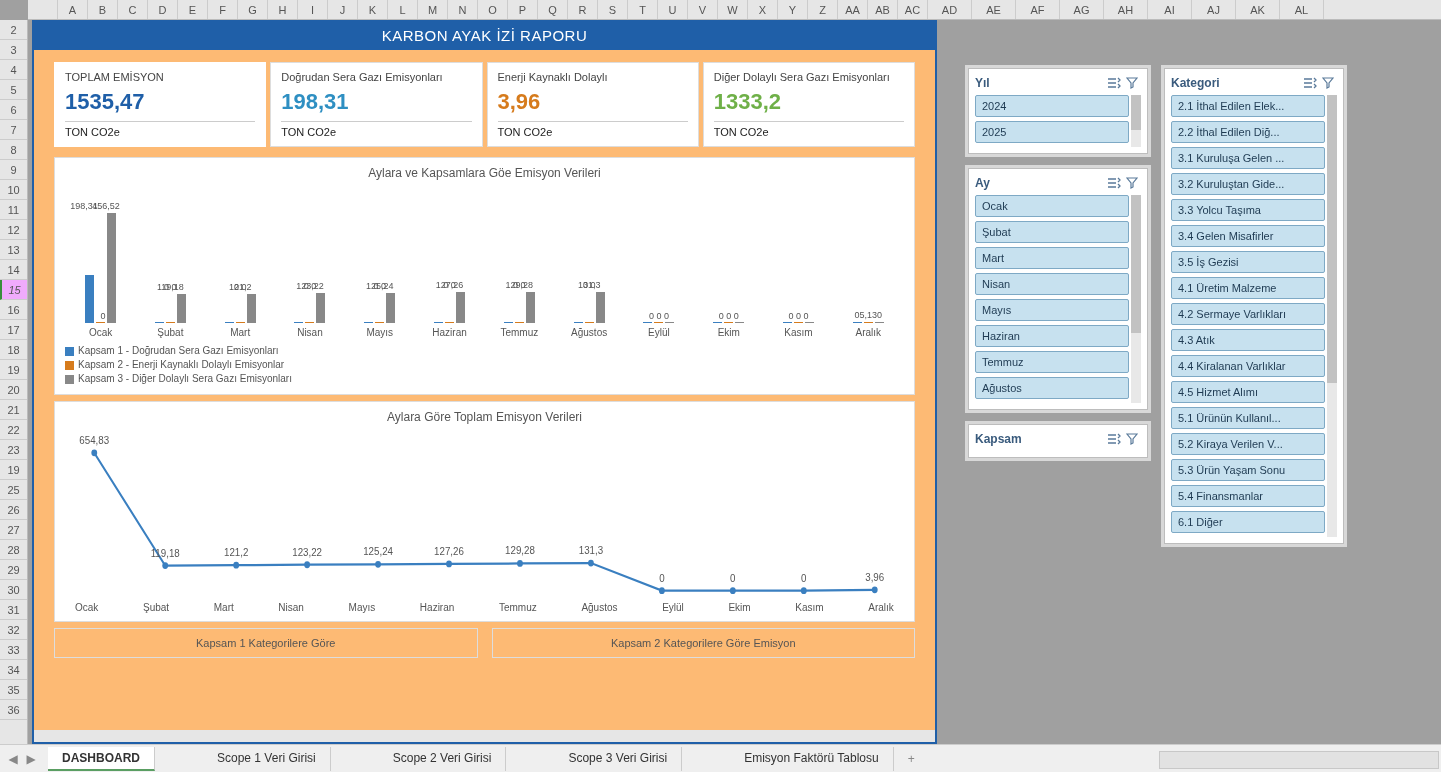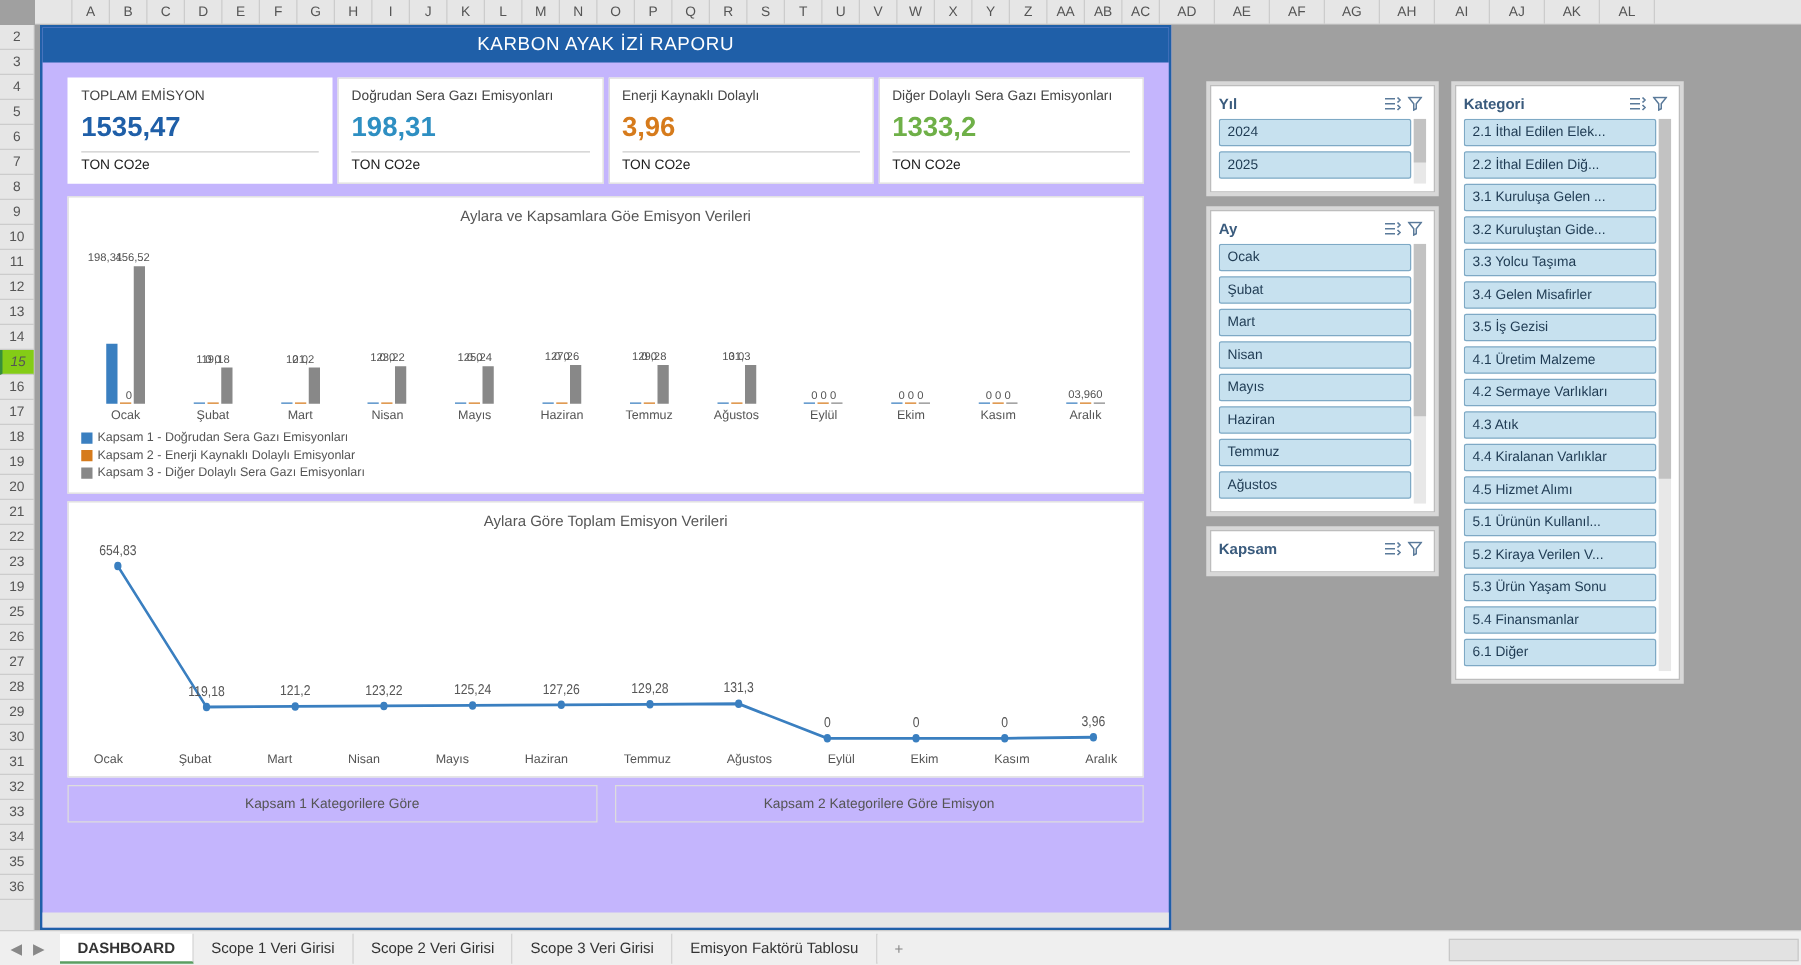--- a/index.html
+++ b/index.html
@@ -2,23 +2,23 @@
 <html><head>
 <meta charset="utf-8">
 <style>
 * { box-sizing: border-box; margin: 0; padding: 0; }
 body { font-family: "Segoe UI", Arial, sans-serif; font-size: 12px; background: #a0a0a0; color: #333; overflow: hidden; width: 1441px; height: 772px; position: relative; }
 .col-headers { position: absolute; top: 0; left: 28px; right: 0; height: 20px; background: #e6e6e6; display: flex; border-bottom: 1px solid #bbb; }
 .col-headers .ch { width: 30px; border-right: 1px solid #ccc; text-align: center; font-size: 11px; color: #555; line-height: 20px; overflow: hidden; }
 .col-headers .ch.wide { width: 44px; }
 .row-headers { position: absolute; top: 20px; left: 0; width: 28px; bottom: 28px; background: #e6e6e6; border-right: 1px solid #bbb; }
 .row-headers .rh { height: 20px; border-bottom: 1px solid #ccc; text-align: center; font-size: 11px; color: #555; line-height: 20px; }
-.row-headers .rh.sel { background: #84cc16; border-left: 2px solid #388e3c; font-style: italic; }
+.row-headers .rh.sel { background: #f0abfc; border-left: 2px solid #388e3c; font-style: italic; }
 .sheet-area { position: absolute; top: 20px; left: 28px; right: 0; bottom: 28px; background: #a0a0a0; }
-.dashboard { position: absolute; top: 0; left: 4px; width: 905px; height: 100%; background: #c4b5fd; border: 2px solid #1f5fa8; }
+.dashboard { position: absolute; top: 0; left: 4px; width: 905px; height: 100%; background: #fdba74; border: 2px solid #1f5fa8; }
 .title-bar { height: 28px; background: #1f5fa8; color: #fff; text-align: center; font-size: 15px; line-height: 28px; font-weight: 400; letter-spacing: .5px; }
 .kpi-row { display: flex; gap: 4px; padding: 12px 20px 4px; }
 .kpi { flex: 1; background: #fff; border: 1px solid #ddd; padding: 8px 10px; min-height: 82px; position: relative; }
 .kpi.noborder { border-color: transparent; }
 .kpi .lbl { font-size: 11px; color: #444; margin-bottom: 6px; }
 .kpi .val { font-size: 22px; font-weight: 700; margin-bottom: 6px; }
 .kpi .unit { font-size: 11px; color: #222; border-top: 1px solid #ccc; padding-top: 4px; }
 .c1 { color: #1f5fa8; } .c2 { color: #2e8fc2; } .c3 { color: #d67b1c; } .c4 { color: #6fb048; }
 .chart-box { margin: 6px 20px; border: 1px solid #ddd; background: #fff; padding: 8px 10px; position: relative; }
 .chart-title { text-align: center; font-size: 12px; color: #555; margin-bottom: 8px; }
@@ -276,21 +276,21 @@
               <div class="bar b3" style="height: 1px;"></div>
               <div class="bar-label" style="bottom: 2px; left: 50%; transform: translateX(-50%);">0  0  0</div>
             </div>
             <div class="cat-label">Kasım</div>
           </div>
           <div class="month-group">
             <div class="bars">
               <div class="bar b1" style="height: 1px;"></div>
               <div class="bar b2" style="height: 1px;"></div>
               <div class="bar b3" style="height: 1px;"></div>
-              <div class="bar-label" style="bottom: 2.9504px; left: 50%; transform: translateX(-50%);">03,960</div>
+              <div class="bar-label" style="bottom: 2.9504px; left: 50%; transform: translateX(-50%);">05,130</div>
             </div>
             <div class="cat-label">Aralık</div>
           </div>
         </div>
       <div class="legend">
         <div><span class="sw" style="background:#3a7fc0"></span><span>Kapsam 1 - Doğrudan Sera Gazı Emisyonları</span></div>
         <div><span class="sw" style="background:#d67b1c"></span><span>Kapsam 2 - Enerji Kaynaklı Dolaylı Emisyonlar</span></div>
         <div><span class="sw" style="background:#888"></span><span>Kapsam 3 - Diğer Dolaylı Sera Gazı Emisyonları</span></div>
       </div>
     </div>
@@ -458,21 +458,21 @@
         </div>
     </div>
   </div>
 </div>
 
 <div class="sheet-tabs">
   <div class="nav-arrows">
     <span class="arr">◀</span>
     <span class="arr">▶</span>
   </div>
-  <div id="tabs" style="display:flex;">
+  <div id="tabs" style="display:flex;gap:48px;">
       <div class="tab active">DASHBOARD</div>
       <div class="tab">Scope 1 Veri Girisi</div>
       <div class="tab">Scope 2 Veri Girisi</div>
       <div class="tab">Scope 3 Veri Girisi</div>
       <div class="tab">Emisyon Faktörü Tablosu</div>
     </div>
   <div class="tab add">+</div>
   <div class="hscroll"></div>
 </div>
 

